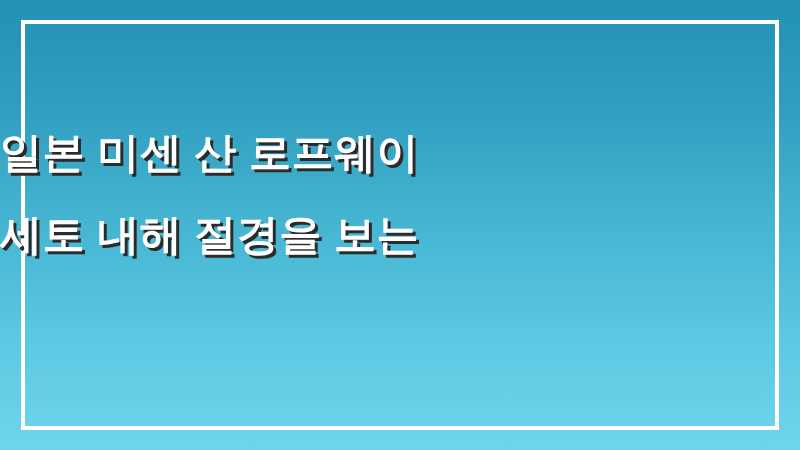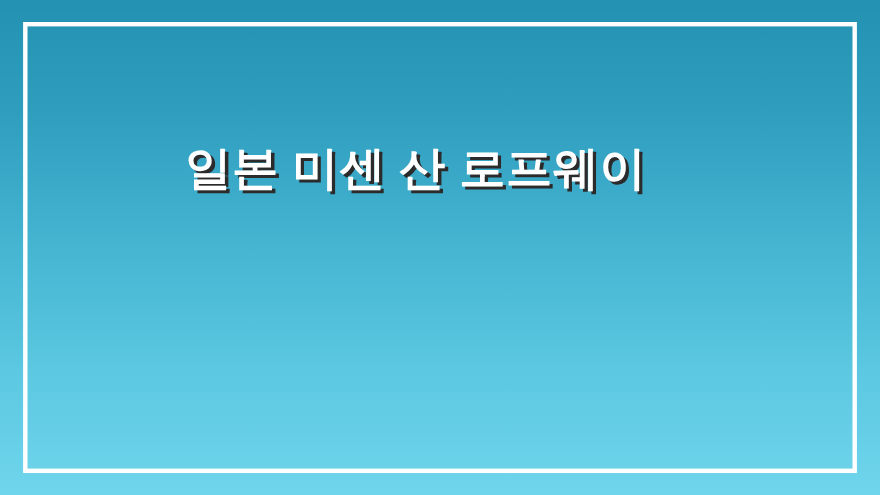--- a/index.html
+++ b/index.html
@@ -24,21 +24,21 @@
     border: 4px solid #ffffff;
     box-sizing: border-box;
     pointer-events: none;
   }
   #title-block {
     position: absolute;
     left: 0;
     top: 0;
     width: 756px;
     padding-top: 112px;
-    text-align: center;
+    text-align: left;
     box-sizing: border-box;
   }
   .title-line {
     display: block;
     color: #ffffff;
     font-size: 42px;
     font-weight: bold;
     line-height: 82px;
     letter-spacing: 0.5px;
     white-space: nowrap;
@@ -47,15 +47,16 @@
 </style>
 </head>
 <body>
 
 <div id="card">
 
   <div id="frame"></div>
 
   <div id="title-block">
     <span class="title-line">일본 미센 산 로프웨이</span>
+    <span class="title-line">세토 내해 절경을 보는</span>
   </div>
 
 </div>
 
 </body></html>

